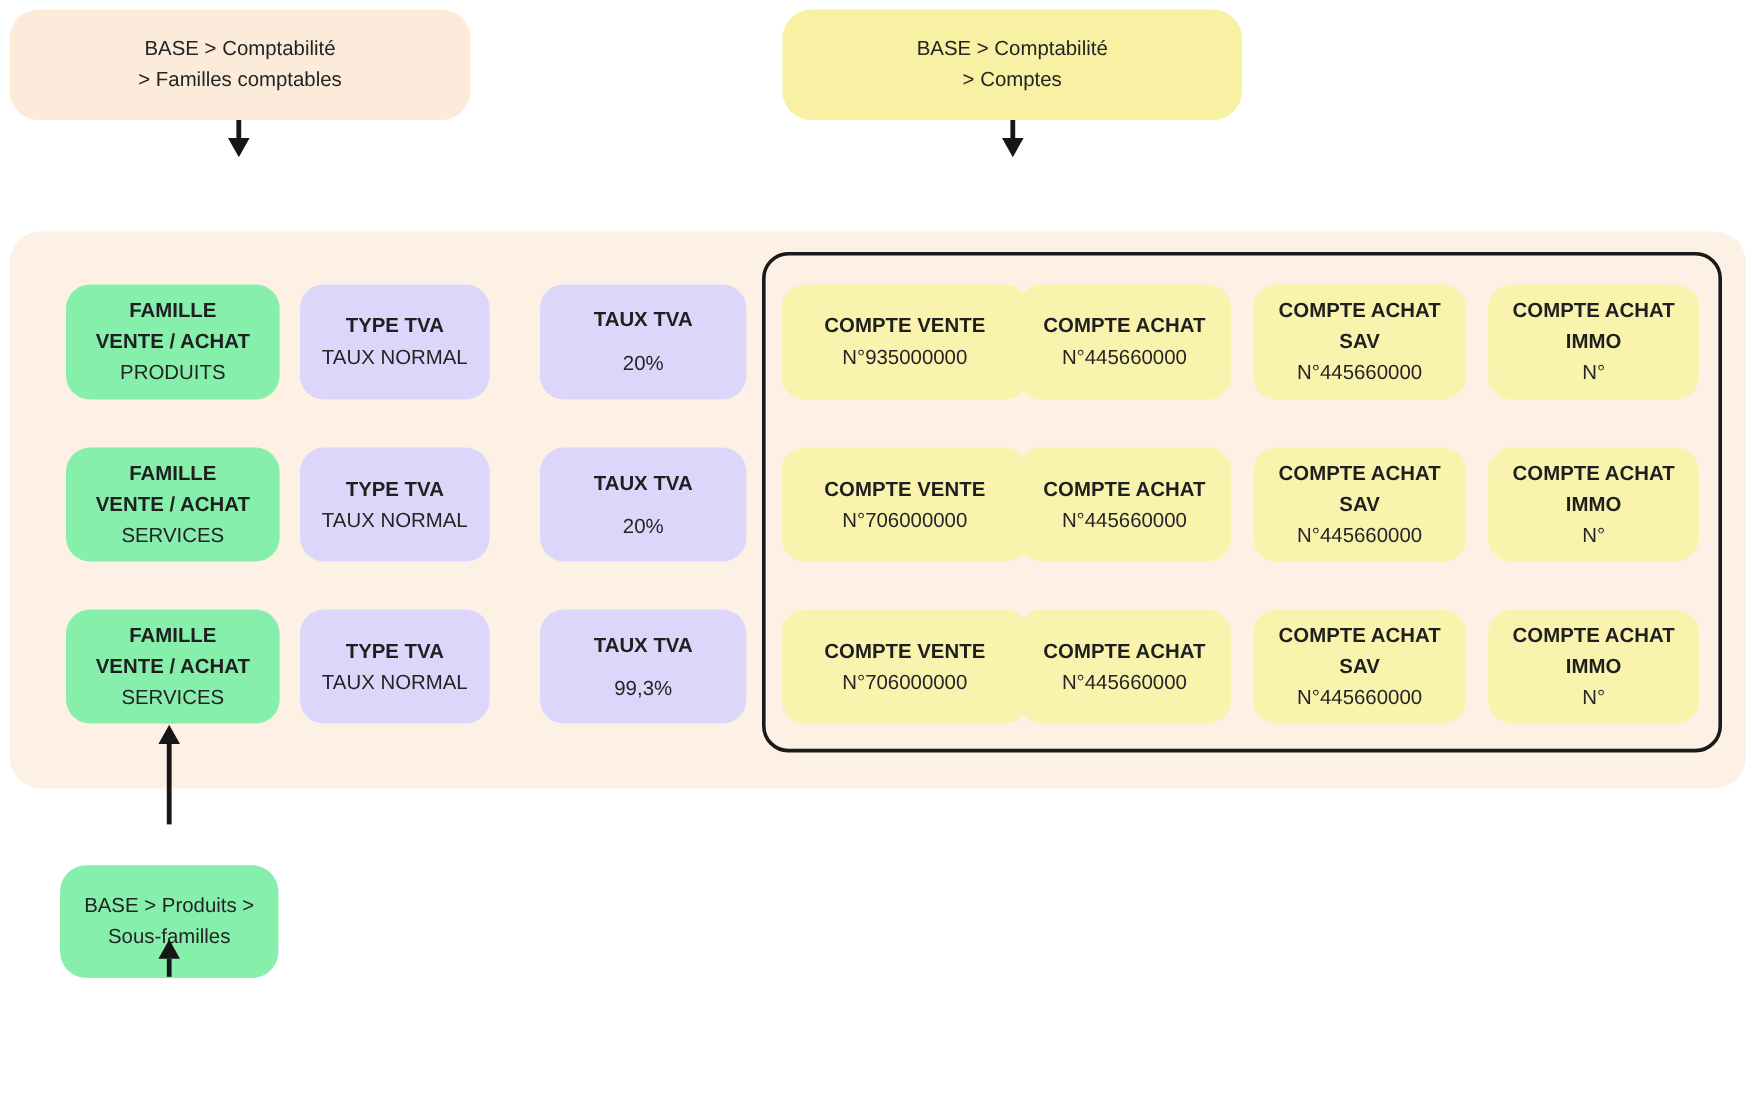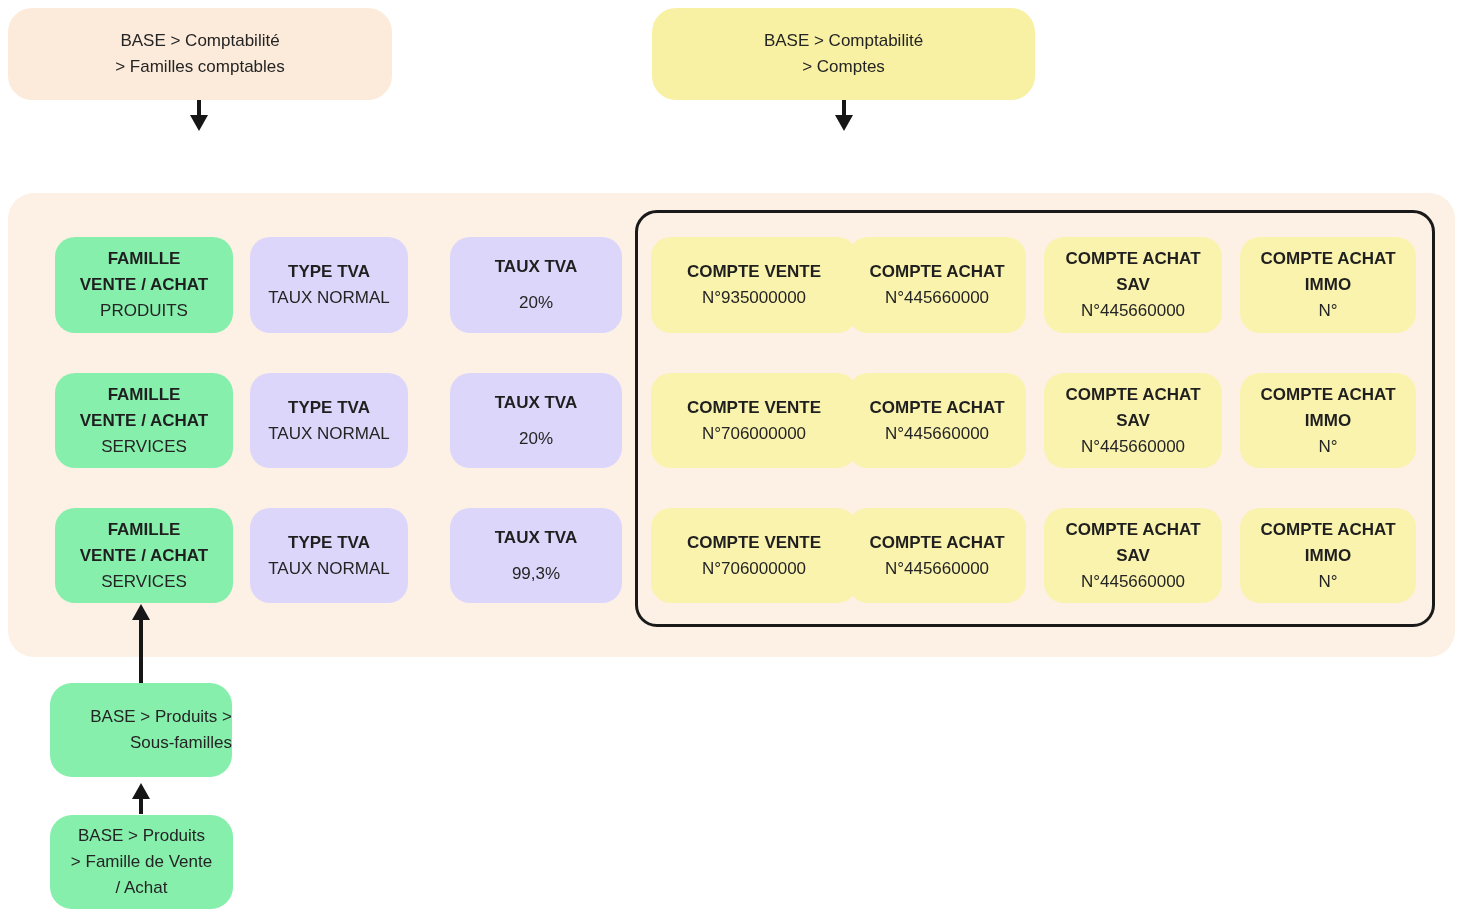--- a/index.html
+++ b/index.html
@@ -158,27 +158,22 @@
   <div class="box yellow r3 c7">
     <span class="bold">COMPTE ACHAT</span>
     <span class="bold">IMMO</span>
     <span>N°</span>
   </div>
 
   <div class="arrow" style="left:132px;top:604px;height:83px;">
     <div class="head-up"></div>
     <div class="stem"></div>
   </div>
-  <div class="box pink bc" style="left:50px;top:683px;width:182px;height:94px;border-radius:22px;align-items:flex-end;">
+  <div class="box pink bc" style="left:50px;top:721px;width:182px;height:94px;border-radius:22px;">
     <span>BASE &gt; Produits &gt;</span>
     <span>Sous-familles</span>
   </div>
   <div class="arrow" style="left:132px;top:783px;height:31px;">
     <div class="head-up"></div>
     <div class="stem"></div>
   </div>
-  <div class="box pink bc" style="left:50px;top:815px;width:183px;height:94px;border-radius:22px;">
-    <span>BASE &gt; Produits</span>
-    <span>&gt; Famille de Vente</span>
-    <span>/ Achat</span>
-  </div>
 
 </div>
 
 </body></html>

